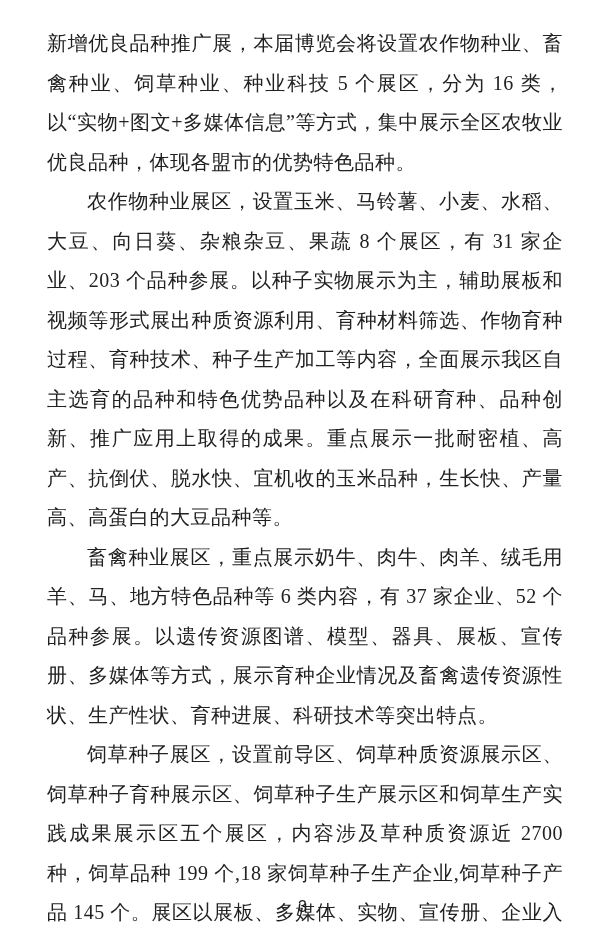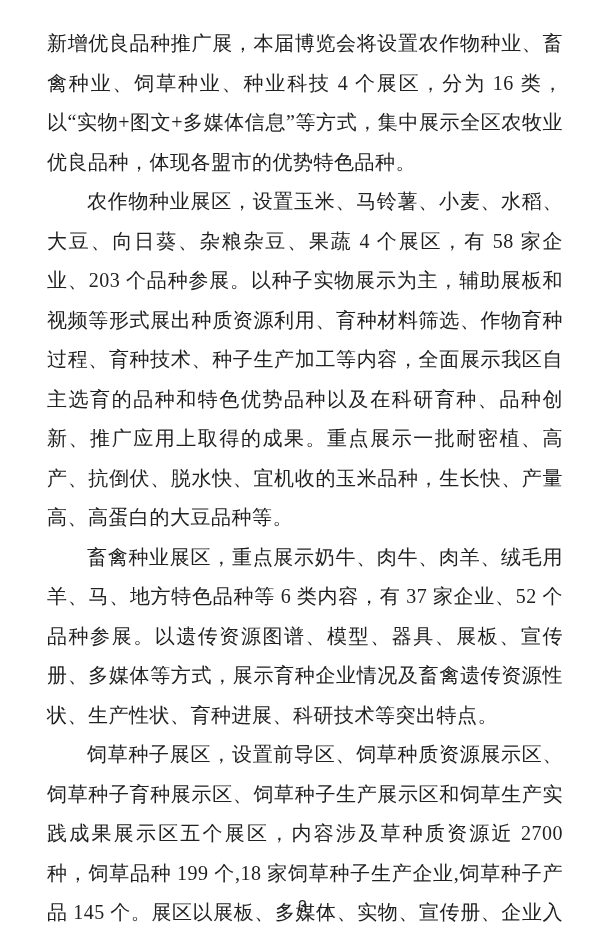--- a/index.html
+++ b/index.html
@@ -53,21 +53,21 @@
     color: #1c1c1c;
     font-family: "Liberation Sans", sans-serif;
     letter-spacing: 3px;
   }
 </style>
 </head>
 <body>
 
 <div class="page">
   <div class="content">
-    <p class="para">新增优良品种推广展，本届博览会将设置农作物种业、畜禽种业、饲草种业、种业科技 4 个展区，分为 16 类，以“实物+图文+多媒体信息”等方式，集中展示全区农牧业优良品种，体现各盟市的优势特色品种。</p>
-    <p class="para indent">农作物种业展区，设置玉米、马铃薯、小麦、水稻、大豆、向日葵、杂粮杂豆、果蔬 4 个展区，有 58 家企业、203 个品种参展。以种子实物展示为主，辅助展板和视频等形式展出种质资源利用、育种材料筛选、作物育种过程、育种技术、种子生产加工等内容，全面展示我区自主选育的品种和特色优势品种以及在科研育种、品种创新、推广应用上取得的成果。重点展示一批耐密植、高产、抗倒伏、脱水快、宜机收的玉米品种，生长快、产量高、高蛋白的大豆品种等。</p>
+    <p class="para">新增优良品种推广展，本届博览会将设置农作物种业、畜禽种业、饲草种业、种业科技 5 个展区，分为 16 类，以“实物+图文+多媒体信息”等方式，集中展示全区农牧业优良品种，体现各盟市的优势特色品种。</p>
+    <p class="para indent">农作物种业展区，设置玉米、马铃薯、小麦、水稻、大豆、向日葵、杂粮杂豆、果蔬 8 个展区，有 31 家企业、203 个品种参展。以种子实物展示为主，辅助展板和视频等形式展出种质资源利用、育种材料筛选、作物育种过程、育种技术、种子生产加工等内容，全面展示我区自主选育的品种和特色优势品种以及在科研育种、品种创新、推广应用上取得的成果。重点展示一批耐密植、高产、抗倒伏、脱水快、宜机收的玉米品种，生长快、产量高、高蛋白的大豆品种等。</p>
     <p class="para indent">畜禽种业展区，重点展示奶牛、肉牛、肉羊、绒毛用羊、马、地方特色品种等 6 类内容，有 37 家企业、52 个品种参展。以遗传资源图谱、模型、器具、展板、宣传册、多媒体等方式，展示育种企业情况及畜禽遗传资源性状、生产性状、育种进展、科研技术等突出特点。</p>
     <p class="para indent">饲草种子展区，设置前导区、饲草种质资源展示区、饲草种子育种展示区、饲草种子生产展示区和饲草生产实践成果展示区五个展区，内容涉及草种质资源近 2700 种，饲草品种 199 个,18 家饲草种子生产企业,饲草种子产品 145 个。展区以展板、多媒体、实物、宣传册、企业入驻等多种方式，</p>
   </div>
   <div class="footer">
     <span class="page-num">- 3 -</span>
   </div>
 </div>
 
 </body></html>

